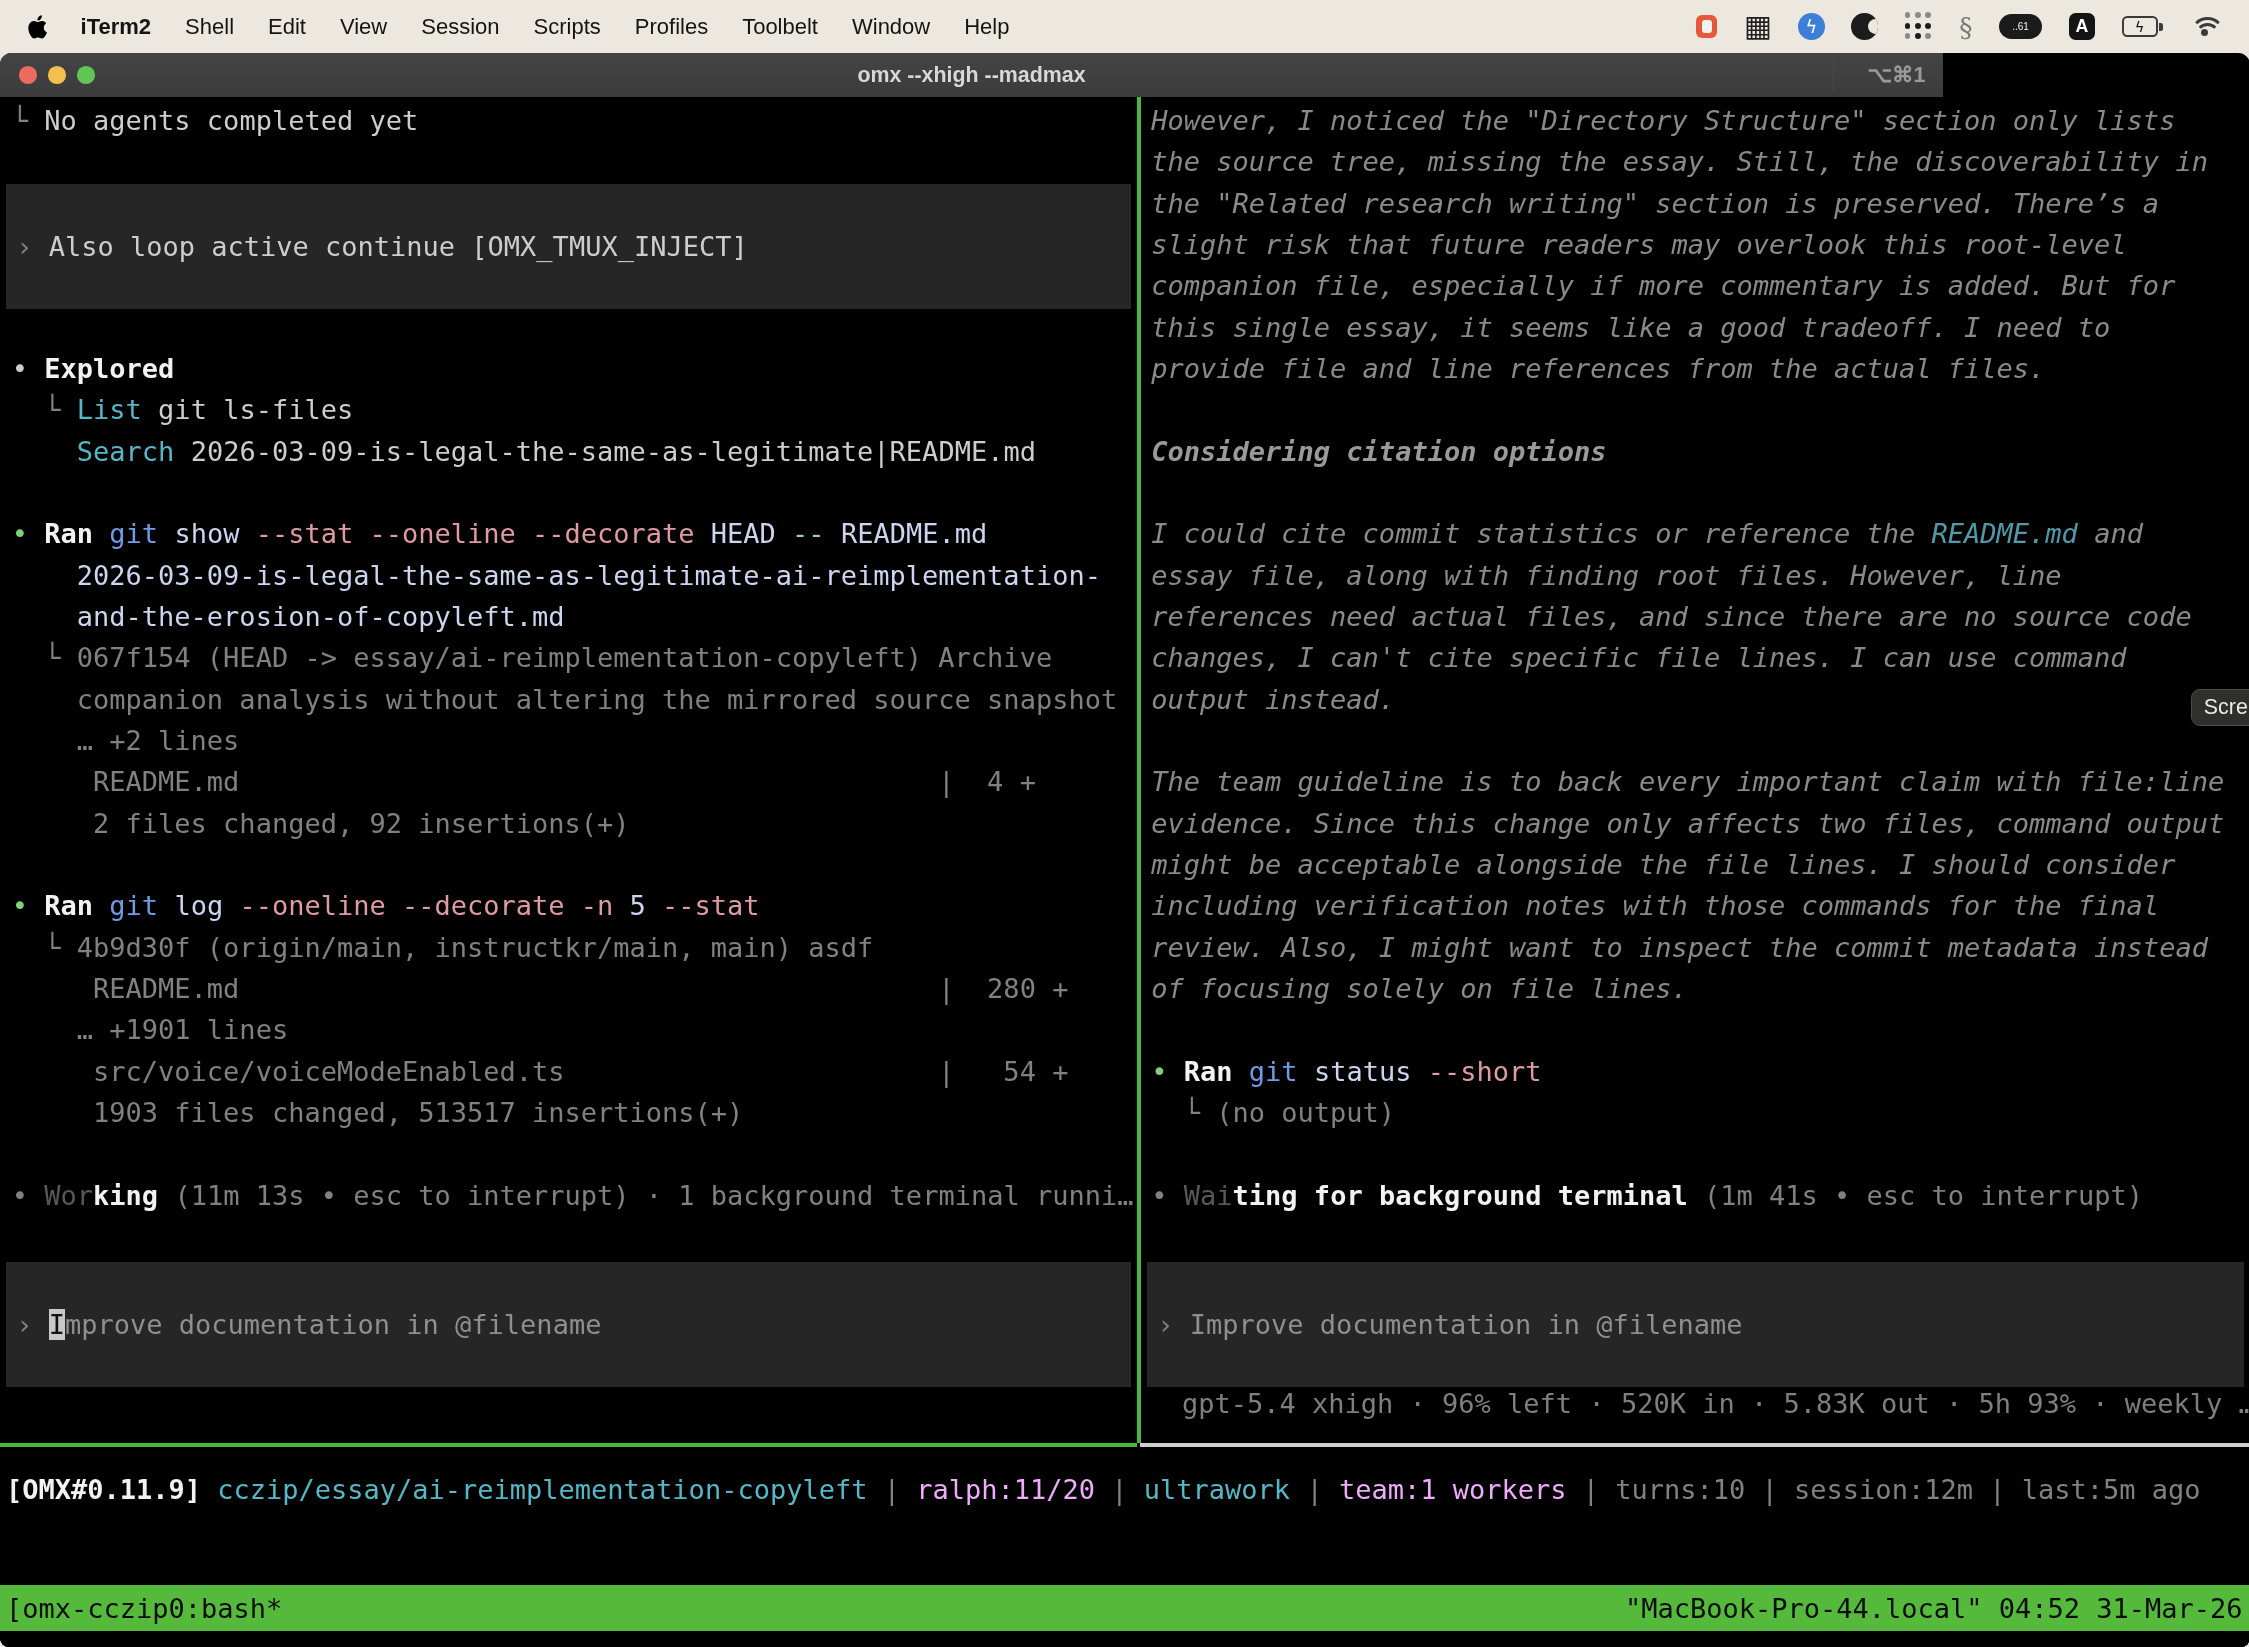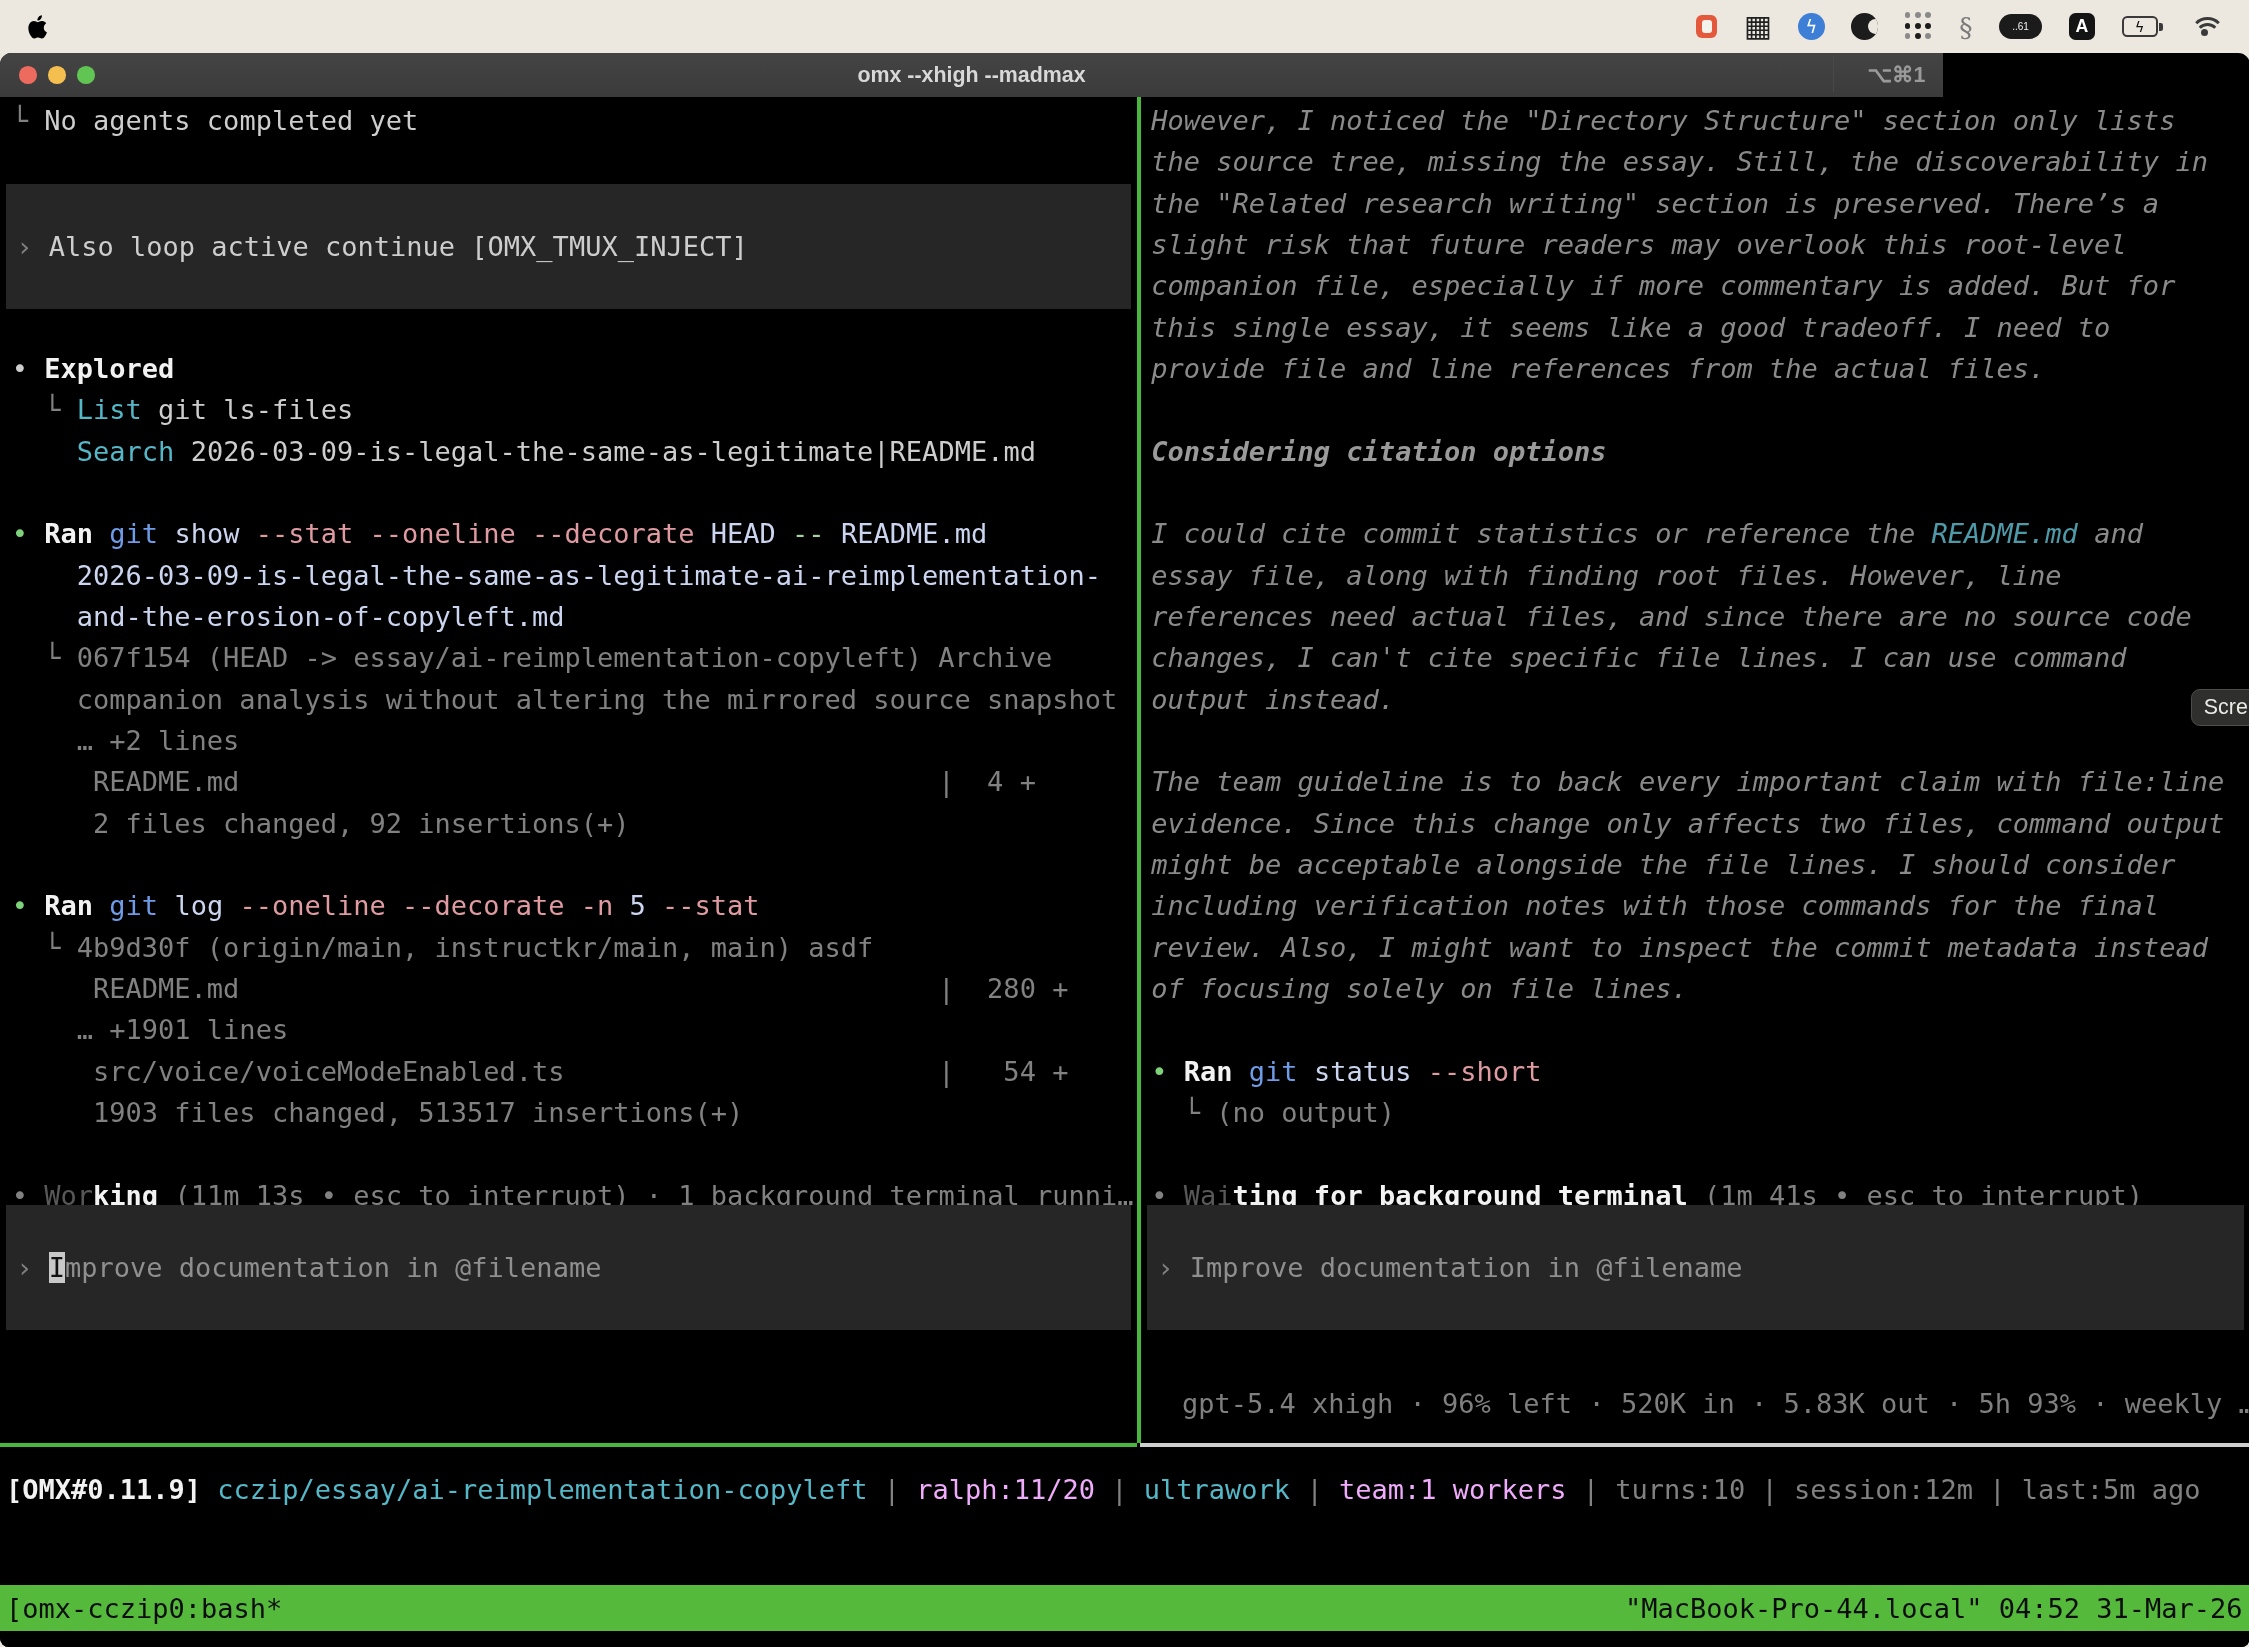--- a/index.html
+++ b/index.html
@@ -63,21 +63,21 @@
   .trow{position:absolute;height:41px;white-space:pre}
   #left-rows .trow{left:11.8px}
   #right-rows .trow{left:10.3px}
 
   .vdiv{position:absolute;left:1137px;top:0;width:3.7px;height:1346px;background:#49b63e}
   .hbl{position:absolute;left:0;top:1346px;width:1137px;height:3.7px;background:#49b63e}
   .hbr{position:absolute;left:1140px;top:1346px;width:1109px;height:3.7px;background:#cfcfcf}
 
   .ralph-box{position:absolute;left:5.9px;top:87px;width:1125px;height:125px;background:#262626;
     display:flex;align-items:center;padding-left:10.3px;box-sizing:border-box}
-  .prompt-box{position:absolute;top:1108px;height:125px;background:#262626;
+  .prompt-box{position:absolute;top:1165px;height:125px;background:#262626;
     display:flex;align-items:center;padding-left:10.3px;box-sizing:border-box}
   #left-prompt{left:5.9px;width:1125px}
   #right-prompt{left:1147px;width:1097px}
   .statusline{position:absolute;top:1286px;height:41px;padding-left:41px;box-sizing:border-box}
   #left-status{left:0;width:1137px;color:#7f7f7f}
   #right-status{left:1141px;width:1109px;color:#7f7f7f}
   .omxline{position:absolute;left:5.9px;top:1372px;height:41px;white-space:pre}
 
   .tmuxbar{position:absolute;left:0;top:1488px;width:2250px;height:46px;background:#55ba3c;
     color:#0d0d0d;display:flex;align-items:center}
@@ -110,20 +110,32 @@
 </style>
 </head>
 <body>
 
 <div class="menubar">
   <span class="apple">
     <svg viewBox="0 0 24 28">
         <path d="M19.1 14.8c0-3 2.4-4.4 2.5-4.5-1.4-2-3.5-2.3-4.2-2.3-1.8-.2-3.5 1.1-4.4 1.1-.9 0-2.3-1.1-3.8-1.1-2 0-3.8 1.2-4.8 2.9-2.1 3.6-.5 9 1.4 11.9 1 1.4 2.2 3 3.7 2.9 1.5-.1 2-.9 3.8-.9s2.3.9 3.8.9c1.6 0 2.6-1.4 3.6-2.9 1.1-1.6 1.6-3.2 1.6-3.3-.1-.1-3.1-1.2-3.2-4.7zM16 5.8c.8-1 1.4-2.4 1.2-3.8-1.2.1-2.6.8-3.4 1.8-.7.9-1.4 2.3-1.2 3.7 1.3.1 2.6-.7 3.4-1.7z"></path>
       </svg>
   </span>
+  <span class="menu-items" id="menu-items">
+      <span class="mitem bold">iTerm2</span>
+      <span class="mitem">Shell</span>
+      <span class="mitem">Edit</span>
+      <span class="mitem">View</span>
+      <span class="mitem">Session</span>
+      <span class="mitem">Scripts</span>
+      <span class="mitem">Profiles</span>
+      <span class="mitem">Toolbelt</span>
+      <span class="mitem">Window</span>
+      <span class="mitem">Help</span>
+    </span>
   <span class="status-icons" id="status-icons">
       <span class="sicon">
         <span class="rec">
           <i></i>
         </span>
       </span>
       <span class="sicon">
         <span class="shieldgrid">▦</span>
       </span>
       <span class="sicon">

